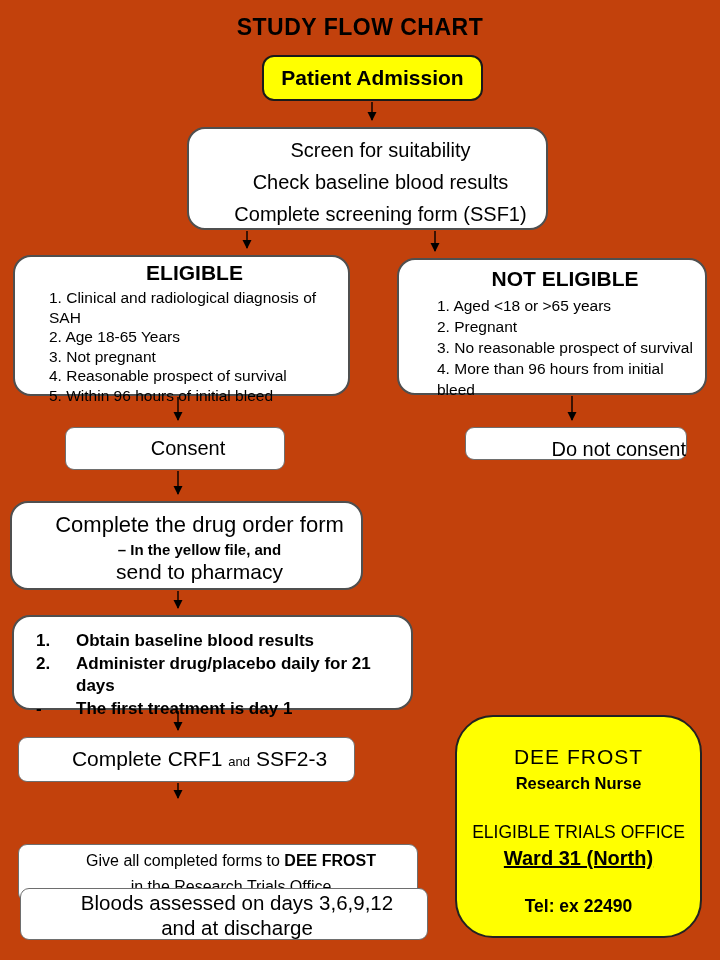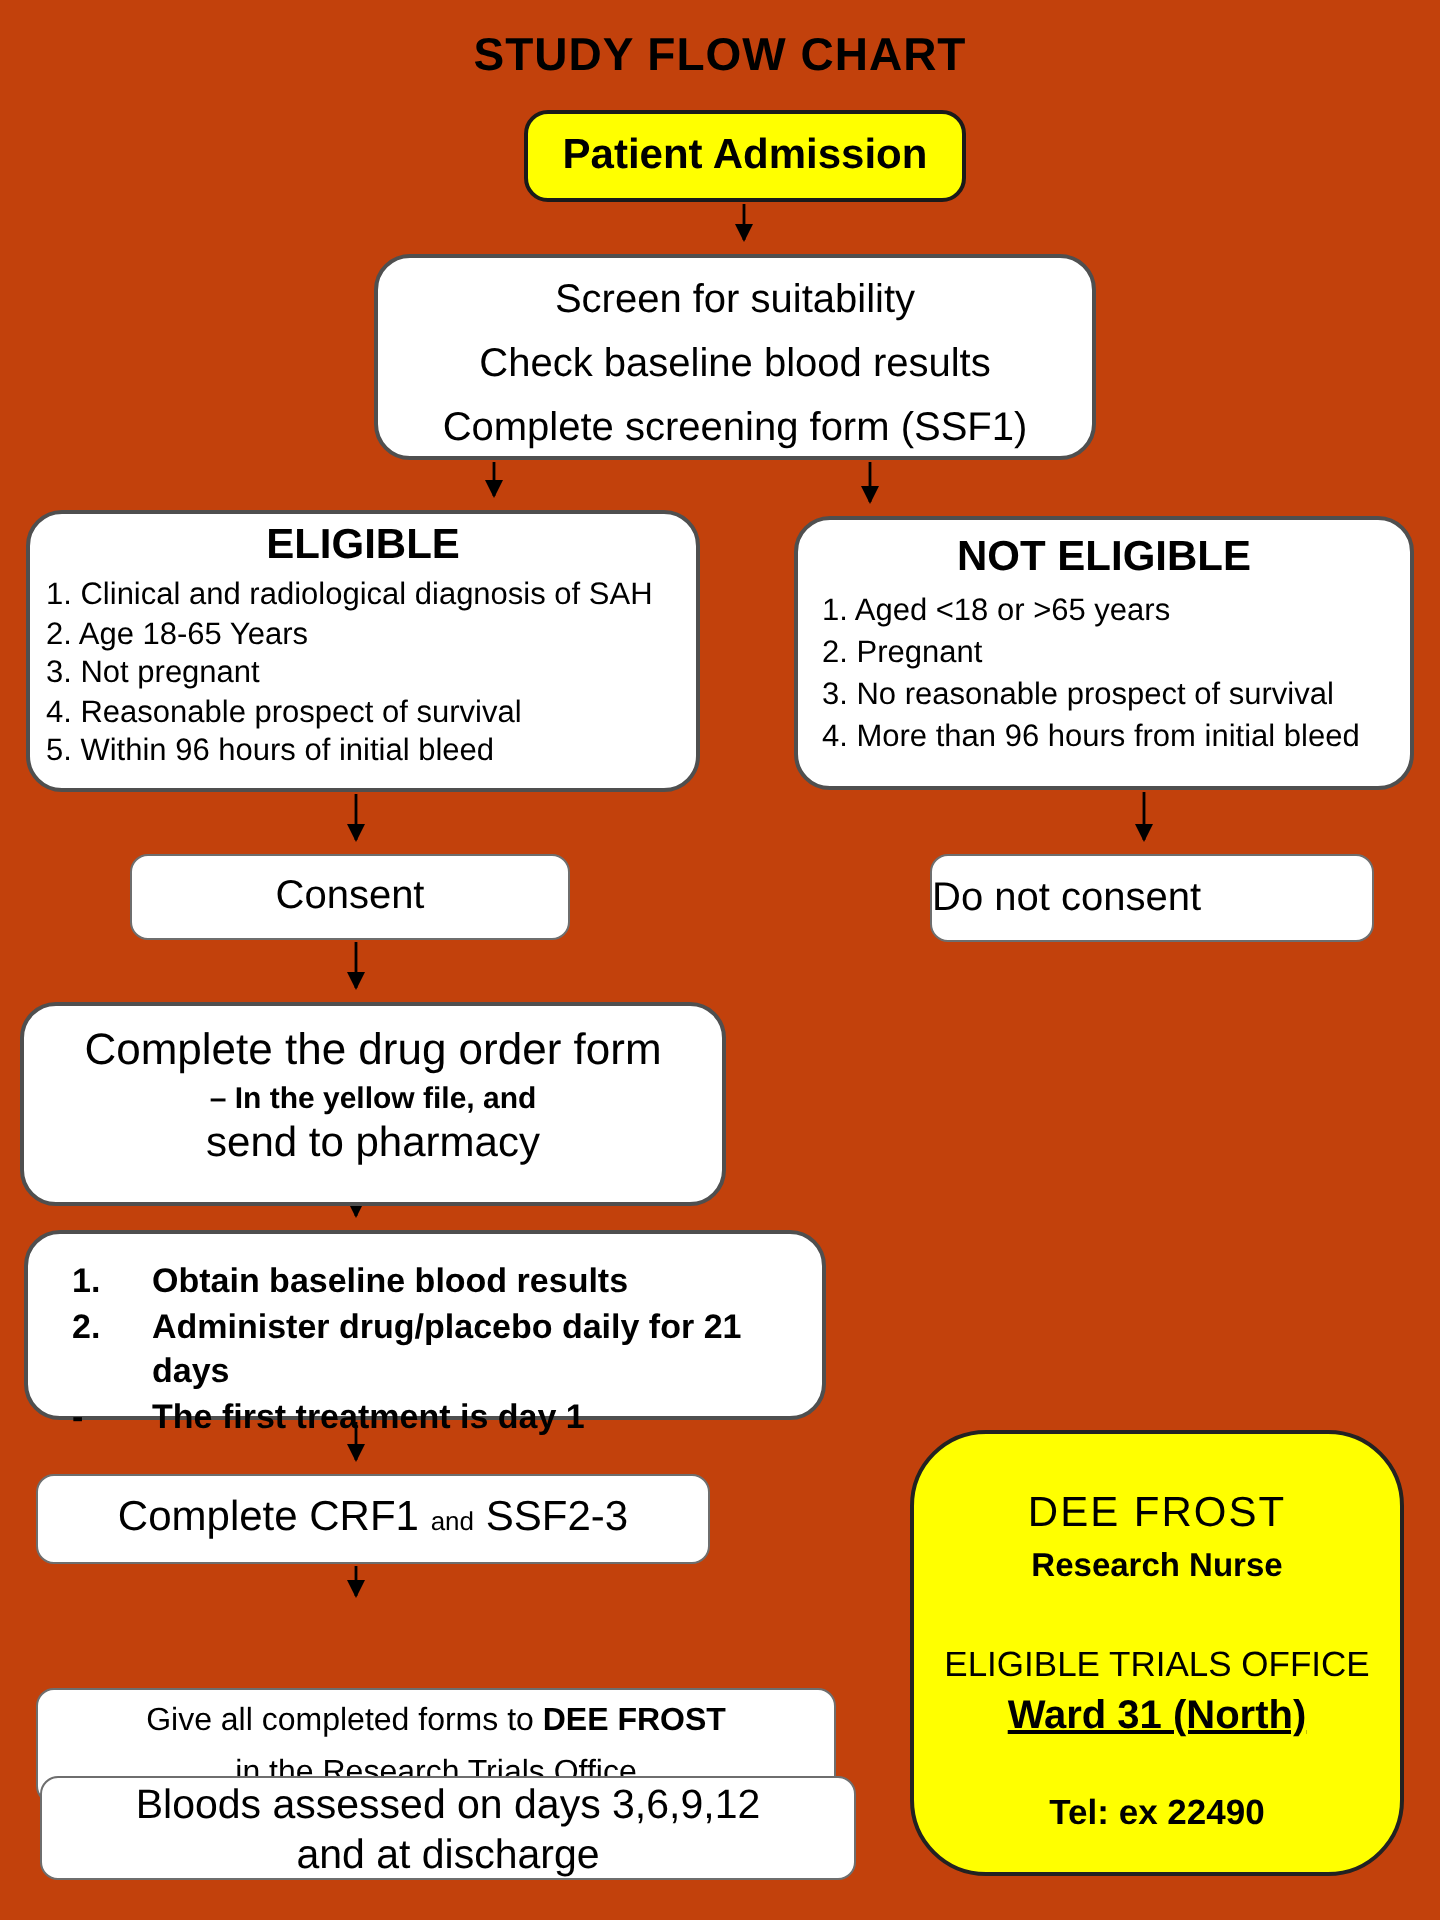--- a/index.html
+++ b/index.html
@@ -6,21 +6,21 @@
   #canvas{
     position:relative;width:720px;height:960px;background:#c2410c;
     font-family:"Liberation Sans",sans-serif;color:#000;overflow:hidden;
   }
   .abs{position:absolute;box-sizing:border-box;}
   #page-title{
     left:0;top:14px;width:720px;text-align:center;
     font-size:23px;font-weight:bold;letter-spacing:.5px;
   }
   
-  .node{background:#fff;border:2px solid #4f4f4f;}
+  .node{background:#fff;border:2px solid #4f4f4f;padding-left:26px;}
   .round-lg{border-radius:18px;}
   .round-sm{border-radius:9px;border-width:1.5px;border-color:#6e6e6e;}
   #node-admission{
     left:262px;top:55px;width:221px;height:46px;
     background:#FFFF00;border:2.5px solid #1a1a1a;border-radius:12px;
     text-align:center;font-size:21px;font-weight:bold;line-height:42px;
   }
   #node-screening{
     left:187px;top:127px;width:361px;height:103px;
     text-align:center;font-size:20px;line-height:32px;padding-top:5px;
@@ -29,25 +29,25 @@
   #node-not-eligible{left:397px;top:258px;width:310px;height:137px;}
   .crit-heading{text-align:center;font-size:21px;font-weight:bold;margin-top:4px;}
   .crit-list{font-size:15.5px;line-height:19.5px;margin-top:3px;padding-left:8px;}
   #node-not-eligible .crit-heading{margin-top:7px;}
   #node-not-eligible .crit-list{line-height:21px;padding-left:12px;margin-top:4px;}
   #node-consent{
     left:65px;top:427px;width:220px;height:43px;
     text-align:center;font-size:20px;line-height:40px;
   }
   #node-do-not-consent{
-    left:465px;top:427px;width:222px;height:44px;
-    text-align:left;font-size:20px;line-height:42px;
+    left:465px;top:427px;width:222px;height:33px;
+    text-align:right;font-size:20px;line-height:42px;
   }
   #node-drug-order{
-    left:10px;top:501px;width:353px;height:102px;text-align:center;
+    left:10px;top:501px;width:353px;height:89px;text-align:center;
   }
   #node-drug-order .l1{font-size:22px;margin-top:9px;}
   #node-drug-order .l2{font-size:15px;font-weight:bold;margin-top:3px;}
   #node-drug-order .l3{font-size:21px;margin-top:2px;}
   #node-baseline{
     left:12px;top:615px;width:401px;height:95px;
     font-size:17px;font-weight:bold;padding:13px 6px 0 22px;
   }
   .b-row{display:flex;line-height:22.5px;}
   .b-marker{width:40px;flex:0 0 40px;}

